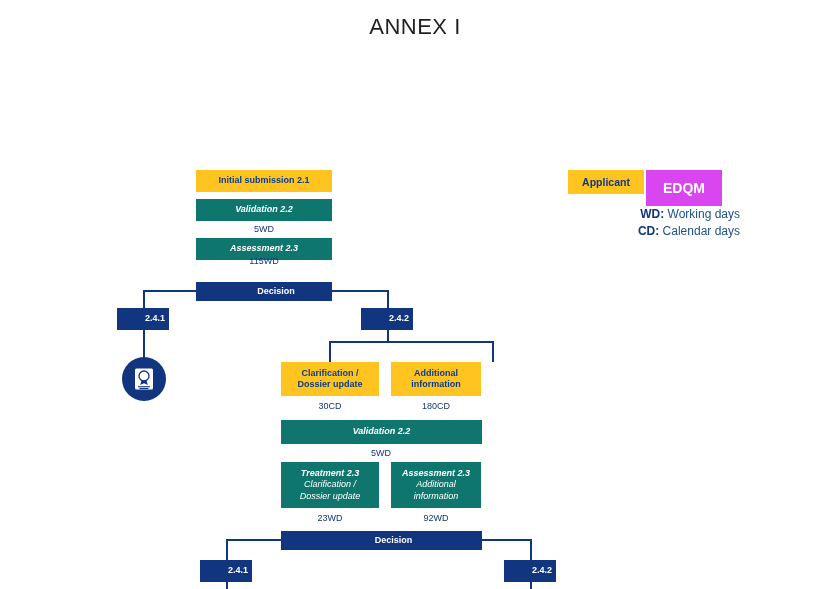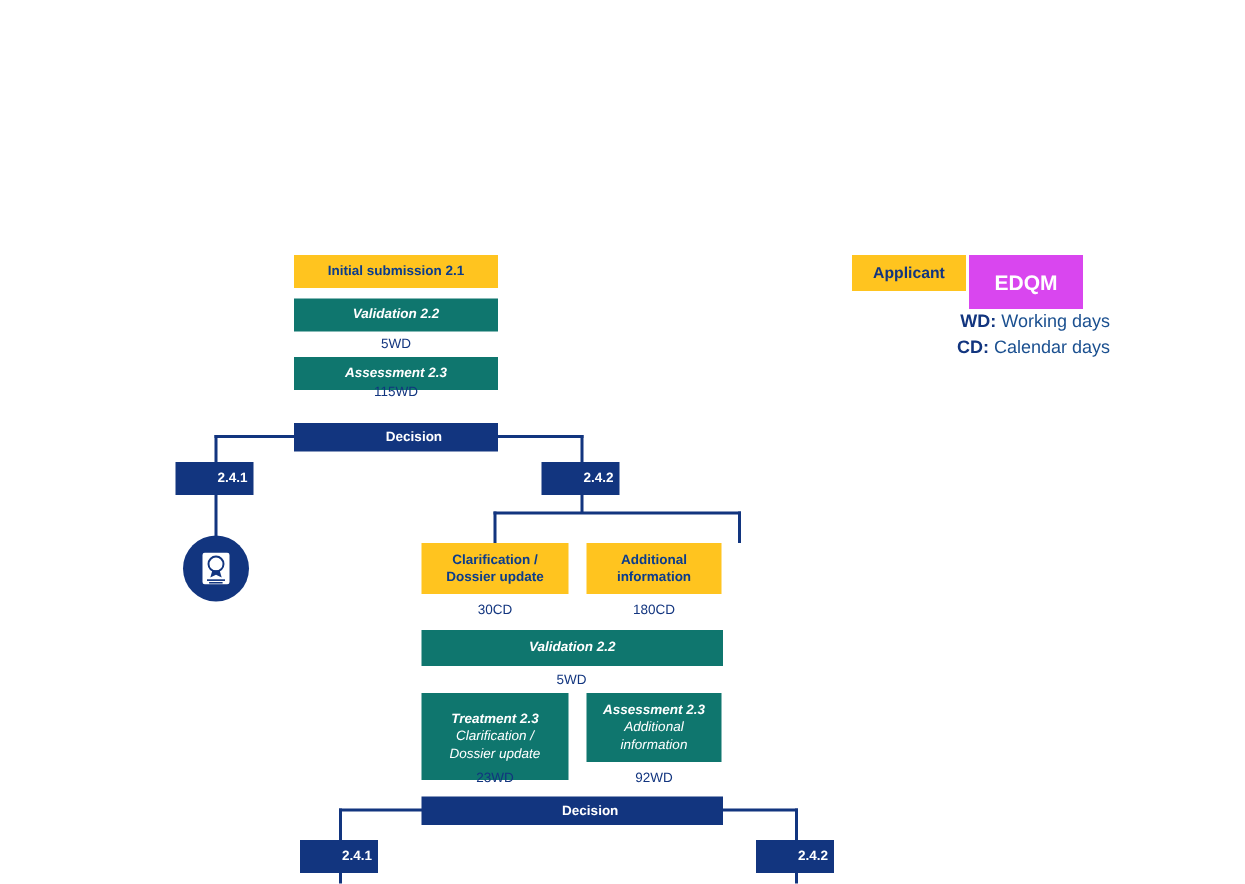--- a/index.html
+++ b/index.html
@@ -140,20 +140,21 @@
     align-items: center;
     justify-content: center;
   }
   .cert-circle svg { display: block; }
 </style>
 </head>
 <body>
 
 <div class="page">
 
+  <div class="annex-title">ANNEX I</div>
 
   <div class="legend-applicant">
     <span>Applicant</span>
   </div>
   <div class="legend-edqm">
     <span>EDQM</span>
   </div>
   <div class="legend-lines">
     <div>
       <b>WD:</b><span> Working days</span>
@@ -226,21 +227,21 @@
 
   <div class="daylabel" style="left:290px; top:401px; width:80px;">30CD</div>
   <div class="daylabel" style="left:396px; top:401px; width:80px;">180CD</div>
 
   <div class="box lightblue" style="left:281px; top:420px; width:201px; height:24px;">
     <span>Validation 2.2</span>
   </div>
 
   <div class="daylabel" style="left:341px; top:448px; width:80px;">5WD</div>
 
-  <div class="box lightblue" style="left:281px; top:462px; width:98px; height:58px;">
+  <div class="box lightblue" style="left:281px; top:462px; width:98px; height:46px;">
     <span>Treatment 2.3</span>
     <span class="sub">Clarification /</span>
     <span class="sub">Dossier update</span>
   </div>
 
   <div class="box lightblue" style="left:391px; top:462px; width:90px; height:46px;">
     <span>Assessment 2.3</span>
     <span class="sub">Additional</span>
     <span class="sub">information</span>
   </div>

